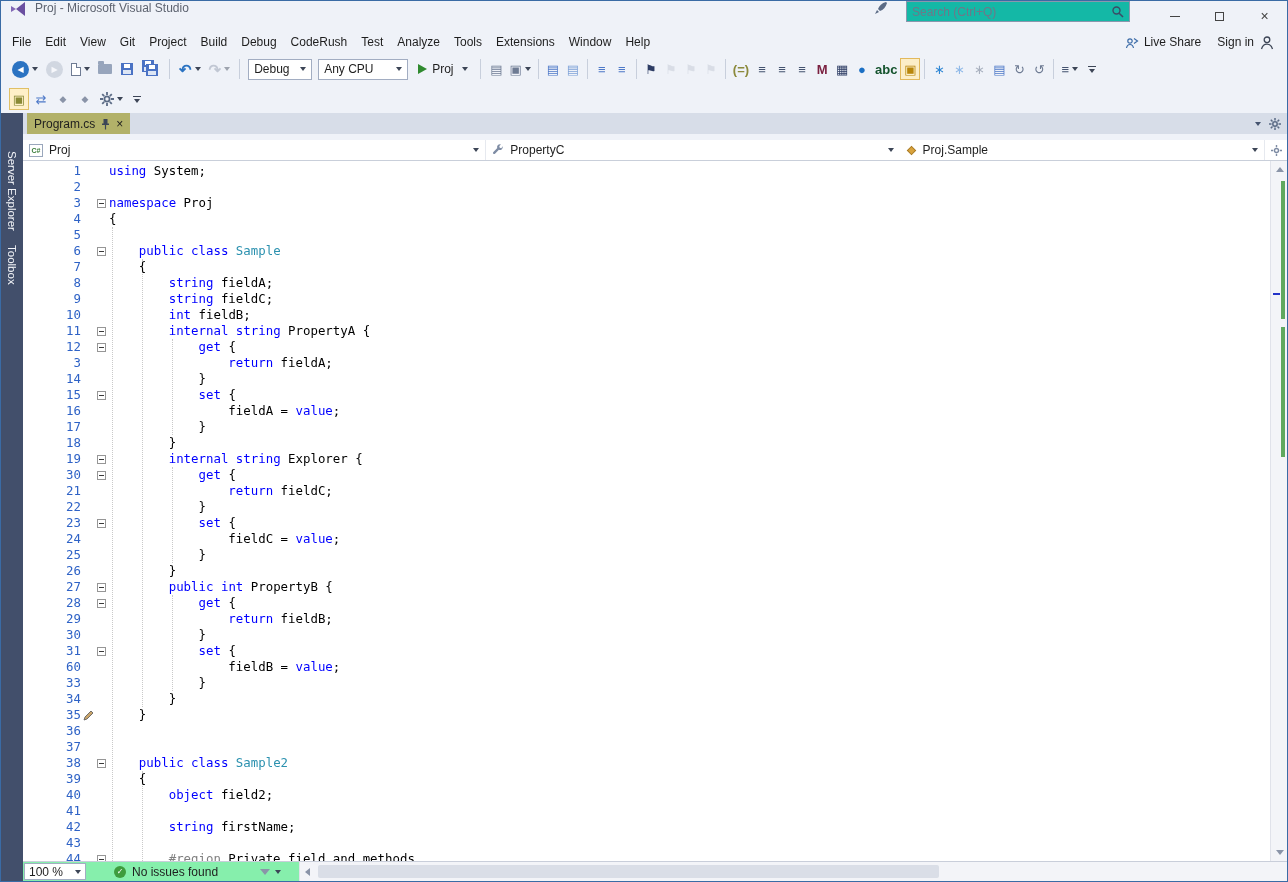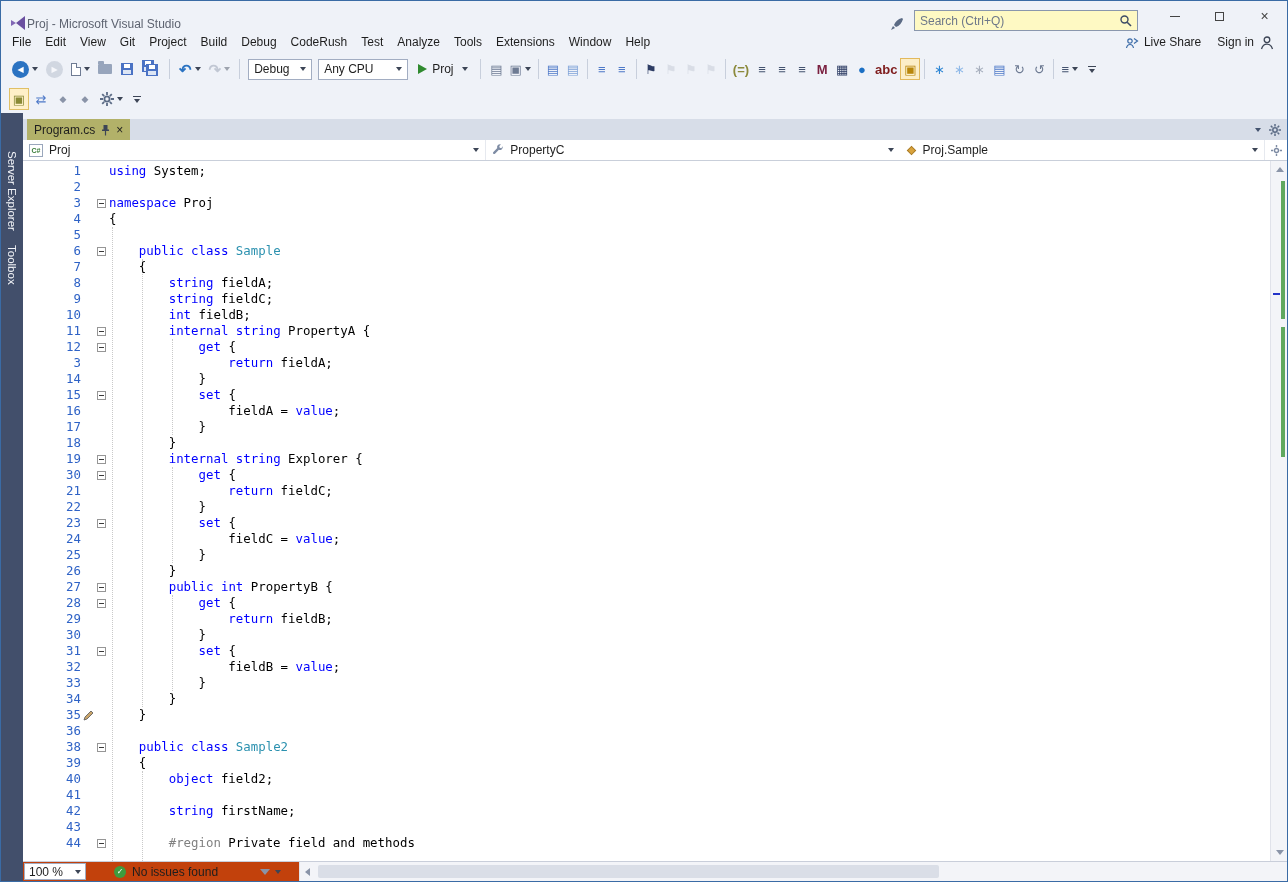--- a/index.html
+++ b/index.html
@@ -1,25 +1,25 @@
 <!DOCTYPE html>
 <html style="--keyword: #0000FF; --type: #2B91AF; --line-number: #2E62C6; --active-tab: #B2B169; --change-mark: #5FA85F; --chrome: #EFF2F8;"><head>
 <meta charset="utf-8">
 <style>
 *{box-sizing:border-box;margin:0;padding:0}
 html,body{width:1288px;height:882px}
 body{font-family:"Liberation Sans",sans-serif;font-size:12px;color:#1E1E1E;background:#fff;-webkit-font-smoothing:antialiased}
 .win{position:relative;width:1288px;height:882px;border:1px solid #3A6BA5;background:#EFF2F8;overflow:hidden;display:flex;flex-direction:column}
 
-.titlebar{height:30px;display:flex;align-items:flex-end;padding-left:8px;gap:0;flex:none}
+.titlebar{height:30px;display:flex;align-items:flex-start;padding-left:8px;gap:8px;flex:none}
 .vslogo{flex:none}
 .title{color:#5D6370;white-space:nowrap}
 .tspacer{flex:1}
 .rocket{margin-right:10px}
-.searchbox{width:224px;height:21px;background:#fef9c3;border:1px solid #8A97AD;display:flex;align-items:center;padding:0 5px;margin-right:14px}
+.searchbox{width:224px;height:21px;background:#14b8a6;border:1px solid #8A97AD;display:flex;align-items:center;padding:0 5px;margin-right:14px}
 .searchinput{flex:1;border:none;outline:none;font-family:"Liberation Sans",sans-serif;font-size:12px;color:#444;background:transparent}
 .searchinput::placeholder{color:#6E7889}
 .wbtns{display:flex;height:30px;align-self:flex-start}
 .wbtn{width:45px;height:30px;display:flex;align-items:center;justify-content:center;color:#444}
 .minbar{width:10px;height:1px;background:#444}
 .maxbox{width:9px;height:9px;border:1px solid #444}
 .closex{font-size:14px;line-height:1}
 
 .menubar{height:22px;display:flex;align-items:center;padding-left:4px;flex:none}
 .mitem{padding:3px 7px;white-space:nowrap}
@@ -54,21 +54,21 @@
 .playtri{width:0;height:0;border-left:9px solid #2F8A2F;border-top:5.5px solid transparent;border-bottom:5.5px solid transparent}
 .overflowbtn{width:14px;height:22px;display:flex;flex-direction:column;align-items:center;justify-content:center;gap:2px;margin-left:2px}
 .obar{width:8px;height:1px;background:#3C4556}
 .pressed{background:#FFF0C8;border:1px solid #E0C066}
 
 .main{flex:1;display:flex;min-height:0}
 .sidestrip{width:22px;background:#424F6B;display:flex;flex-direction:column;align-items:center;padding-top:38px;gap:14px;flex:none}
 .vtab{writing-mode:vertical-lr;color:#F2F4F8;font-size:11.5px;white-space:nowrap;cursor:default}
 .doccol{flex:1;display:flex;flex-direction:column;min-width:0}
 
-.tabsarea{height:27px;display:flex;align-items:flex-end;flex:none}
+.tabsarea{height:27px;display:flex;align-items:flex-start;flex:none}
 .tabband{height:21px;background:#D7DDE8;flex:1;display:flex;align-items:stretch}
 .tab{background:var(--active-tab,#B2B169);display:flex;align-items:center;padding:0 7px;gap:6px;margin-left:4px;color:#1E1E1E;white-space:nowrap}
 .tab .closex{font-size:12px}
 .tabbtns{margin-left:auto;display:flex;align-items:center;gap:8px;padding-right:6px}
 
 .navbar{height:21px;background:#fff;border-bottom:1px solid #C9CFDA;display:flex;flex:none}
 .combo{display:flex;align-items:center;gap:6px;padding:0 6px;border-right:1px solid #E6E9EF;min-width:0}
 .combo .cl-lbl{flex:1;white-space:nowrap;overflow:hidden}
 .c1{flex:46}.c2{flex:36}.c3{flex:41}
 .csharpbadge{width:14px;height:13px;border:1px solid #9AA7BC;background:#fff;color:#377B37;font-size:7px;font-weight:bold;display:flex;align-items:center;justify-content:center;flex:none}
@@ -90,21 +90,21 @@
 .tk-g{color:#808080}
 .tk-p{color:#000}
 
 .vscroll{position:absolute;top:0;right:0;bottom:0;width:17px;background:#F3F4F8;border-left:1px solid #E0E2EA}
 .varrow{position:absolute;left:5px;width:0;height:0;border-left:4px solid transparent;border-right:4px solid transparent}
 .va-up{top:6px;border-bottom:5px solid #8A94A8}
 .va-dn{bottom:6px;border-top:5px solid #8A94A8}
 .smark{position:absolute;right:2px;width:4px;background:var(--change-mark,#5FA85F)}
 .cmark{position:absolute;left:2px;width:7px;height:2px;background:#2333C8}
 
-.bottombar{height:20px;background:#c2410c;border-top:1px solid #C9CEDA;display:flex;align-items:stretch;flex:none}
+.bottombar{height:20px;background:#86efac;border-top:1px solid #C9CEDA;display:flex;align-items:stretch;flex:none}
 .zoomcombo{width:62px;border:1px solid #A2ADC2;margin:1px 0 1px 1px;display:flex;align-items:center;padding:0 4px;background:#fff}
 .zoomcombo .lbl{flex:1}
 .health{display:flex;align-items:center;gap:6px;margin-left:28px}
 .chkcirc{width:12px;height:12px;border-radius:50%;background:#3E9C3E;color:#fff;font-size:8px;display:flex;align-items:center;justify-content:center}
 .filterbtn{display:flex;align-items:center;margin-left:42px;gap:2px}
 .funnel{width:0;height:0;border-left:5px solid transparent;border-right:5px solid transparent;border-top:6px solid #8A94A8;position:relative}
 .hscroll{flex:1;background:#F3F4F8;border-left:1px solid #E0E2EA;margin-left:18px;position:relative}
 .ha-left{position:absolute;left:5px;top:6px;width:0;height:0;border-top:4px solid transparent;border-bottom:4px solid transparent;border-right:5px solid #8A94A8}
 .hthumb{position:absolute;left:18px;top:3px;height:13px;width:64%;background:#DADEE7;border-radius:2px}
 .hcorner{width:17px;background:#F3F4F8;flex:none}
@@ -288,21 +288,21 @@
         <span class="tbi">
           <span class="g gt" style="color: rgb(122, 32, 64);">M</span>
         </span>
         <span class="tbi">
           <span class="g" style="color: rgb(45, 60, 100);">▦</span>
         </span>
         <span class="tbi">
           <span class="g" style="color: rgb(27, 111, 196);">●</span>
         </span>
         <span class="tbi">
-          <span class="g gt" style="color: #7f1d1d;">abc</span>
+          <span class="g gt" style="color: #14532d;">abc</span>
         </span>
         <span class="tbi" style="background: rgb(252, 238, 200); border: 1px solid rgb(226, 185, 93);">
           <span class="g" style="color: rgb(184, 134, 11);">▣</span>
         </span>
         <span class="tsep"></span>
         <span class="tbi">
           <span class="g" style="color: rgb(46, 134, 212);">∗</span>
         </span>
         <span class="tbi">
           <span class="g" style="color: rgb(143, 185, 232);">∗</span>
@@ -635,21 +635,21 @@
             </div>
             <div class="cl">
               <span class="ln">31</span>
               <span class="gm"></span>
               <span class="fm">
                 <span class="fbox"></span>
               </span>
               <span class="src"><span class="tk-p">            </span><span class="tk-k">set</span><span class="tk-p"> {</span></span>
             </div>
             <div class="cl">
-              <span class="ln">32</span>
+              <span class="ln">60</span>
               <span class="gm"></span>
               <span class="fm"></span>
               <span class="src"><span class="tk-p">                fieldB = </span><span class="tk-k">value</span><span class="tk-p">;</span></span>
             </div>
             <div class="cl">
               <span class="ln">33</span>
               <span class="gm"></span>
               <span class="fm"></span>
               <span class="src"><span class="tk-p">            }</span></span>
             </div>
@@ -664,20 +664,26 @@
               <span class="gm">
                 <svg width="12" height="12" viewBox="0 0 12 12">
                   <path d="M1 11l1-3 6-6 2 2-6 6z" fill="#CAA56A" stroke="#555" stroke-width="0.8"></path>
                 </svg>
               </span>
               <span class="fm"></span>
               <span class="src"><span class="tk-p">    }</span></span>
             </div>
             <div class="cl">
               <span class="ln">36</span>
+              <span class="gm"></span>
+              <span class="fm"></span>
+              <span class="src"></span>
+            </div>
+            <div class="cl">
+              <span class="ln">37</span>
               <span class="gm"></span>
               <span class="fm"></span>
               <span class="src"></span>
             </div>
             <div class="cl">
               <span class="ln">38</span>
               <span class="gm"></span>
               <span class="fm">
                 <span class="fbox"></span>
               </span>

